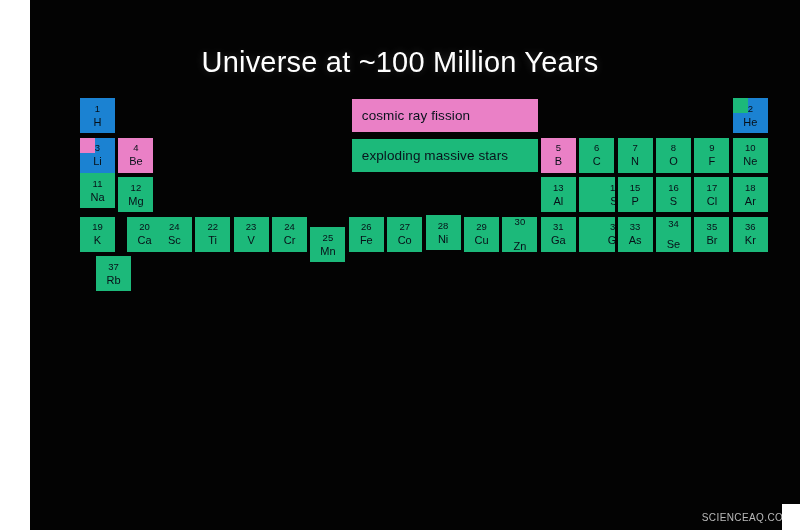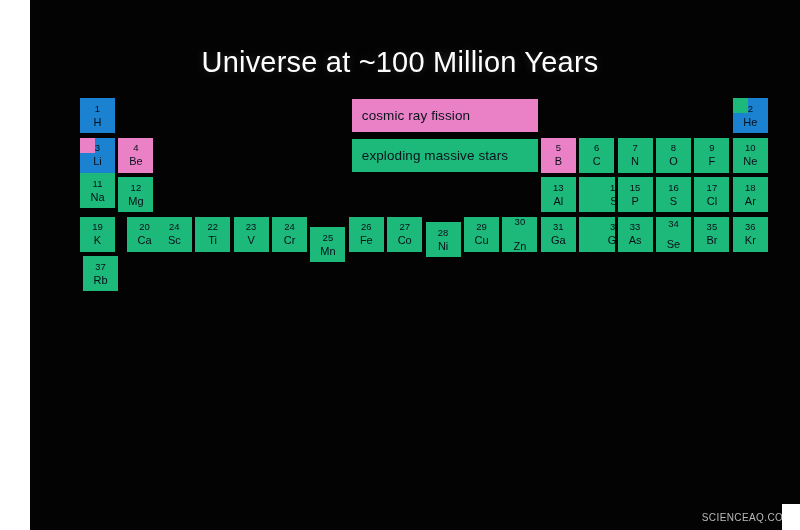--- a/index.html
+++ b/index.html
@@ -241,21 +241,21 @@
           <span class="sym">Mn</span>
         </div>
         <div class="cell c-green" style="left: 268.8px; top: 118.8px;">
           <span class="num">26</span>
           <span class="sym">Fe</span>
         </div>
         <div class="cell c-green" style="left: 307.2px; top: 118.8px;">
           <span class="num">27</span>
           <span class="sym">Co</span>
         </div>
-        <div class="cell c-green" style="left: 345.6px; top: 124px;">
+        <div class="cell c-green" style="left: 345.6px; top: 117px;">
           <span class="num">28</span>
           <span class="sym">Ni</span>
         </div>
         <div class="cell c-green" style="left: 384px; top: 118.8px;">
           <span class="num">29</span>
           <span class="sym">Cu</span>
         </div>
         <div class="cell c-green" style="left: 422.4px; top: 118.8px; gap: 12px;">
           <span class="num">30</span>
           <span class="sym">Zn</span>
@@ -277,21 +277,21 @@
           <span class="sym">Se</span>
         </div>
         <div class="cell c-green" style="left: 614.4px; top: 118.8px;">
           <span class="num">35</span>
           <span class="sym">Br</span>
         </div>
         <div class="cell c-green" style="left: 652.8px; top: 118.8px;">
           <span class="num">36</span>
           <span class="sym">Kr</span>
         </div>
-        <div class="cell c-green" style="left: 3px; top: 158.4px;">
+        <div class="cell c-green" style="left: 16px; top: 158.4px;">
           <span class="num">37</span>
           <span class="sym">Rb</span>
         </div>
       </div>
 
 
     <div class="anno pink" id="anno-cosmic-ray" style="left: 321.8px; top: 99px; width: 186px;">cosmic ray fission</div>
 
     <div class="anno green" id="anno-exploding" style="left: 321.8px; top: 138.6px; width: 186px;">exploding massive stars</div>
 

